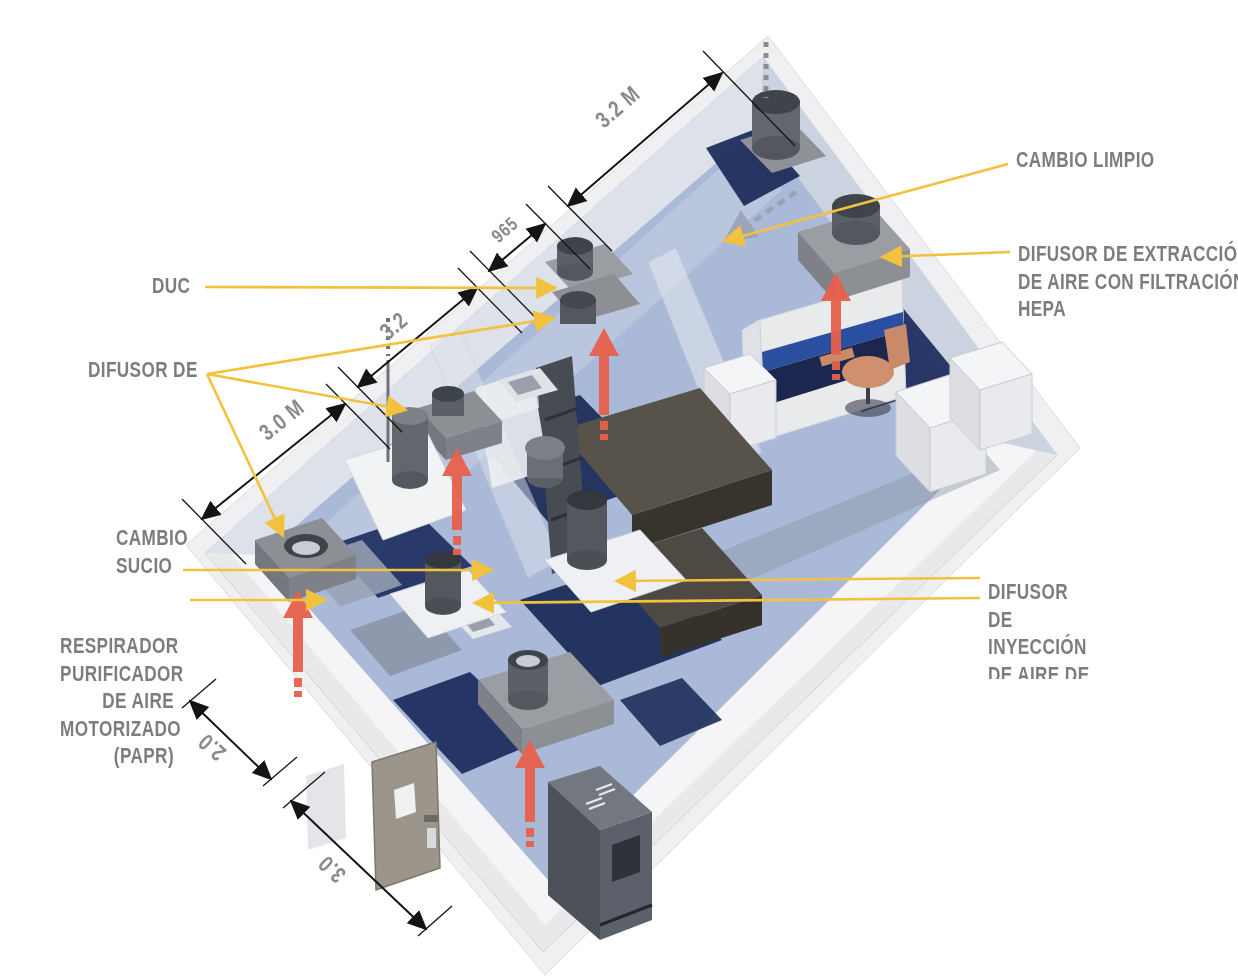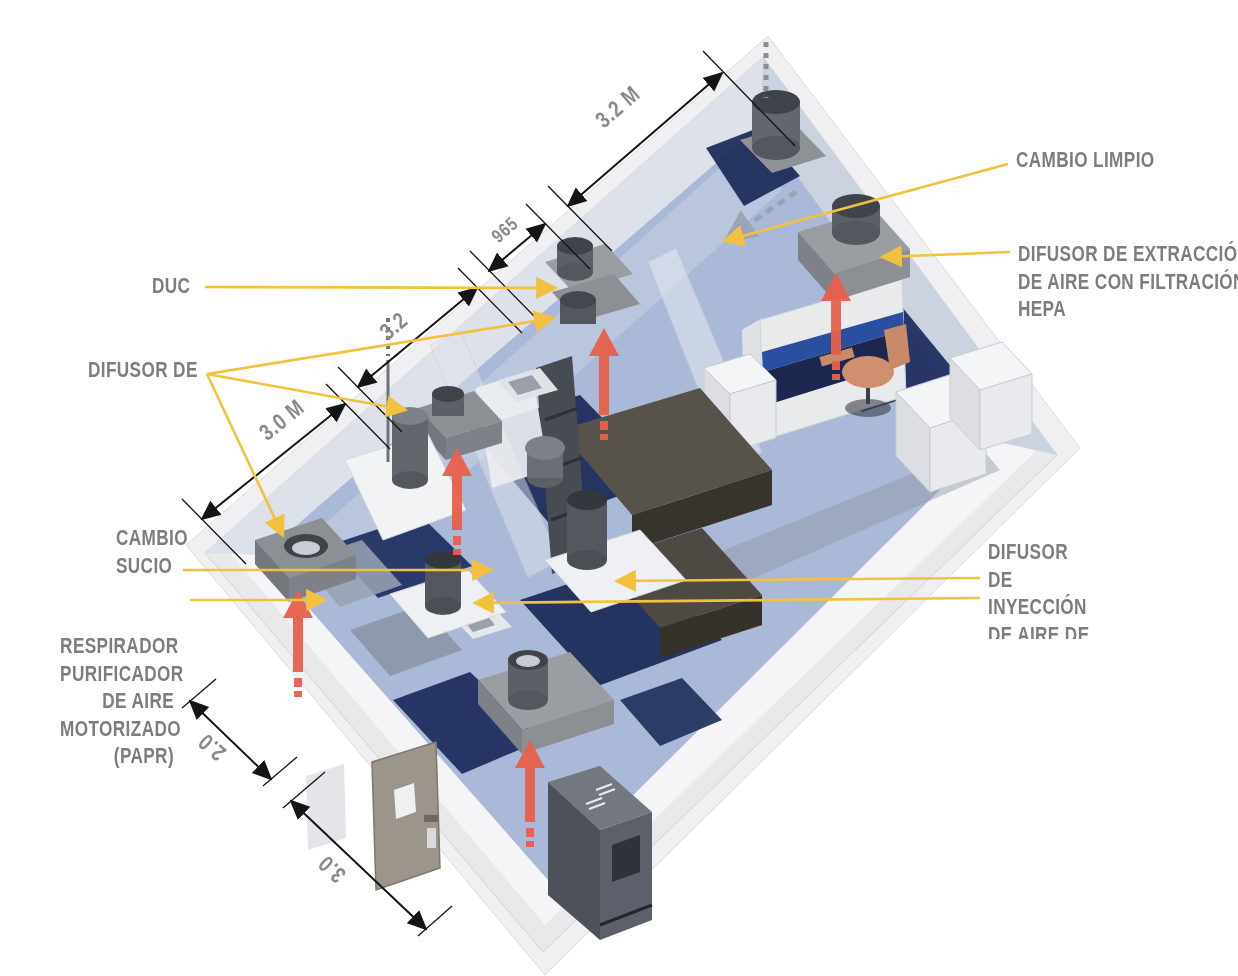--- a/index.html
+++ b/index.html
@@ -295,21 +295,21 @@
 </svg>
 
 <div class="lbl" style="left:1016px;top:146px;">CAMBIO LIMPIO</div>
 
 <div class="lbl" style="left:1018px;top:240px;">
   <span class="ln">DIFUSOR DE EXTRACCIÓN</span>
   <span class="ln">DE AIRE CON FILTRACIÓN</span>
   <span class="ln">HEPA</span>
 </div>
 
-<div class="clipbox" style="left:985px;top:536px;width:200px;height:103px;">
+<div class="clipbox" style="left:985px;top:576px;width:200px;height:103px;">
   <div class="lbl" style="left:3px;top:2px;">
     <span class="ln">DIFUSOR</span>
     <span class="ln">DE</span>
     <span class="ln">INYECCIÓN</span>
     <span class="ln">DE AIRE DE</span>
   </div>
 </div>
 
 <div class="lbl" style="left:152px;top:272px;">DUC</div>
 

